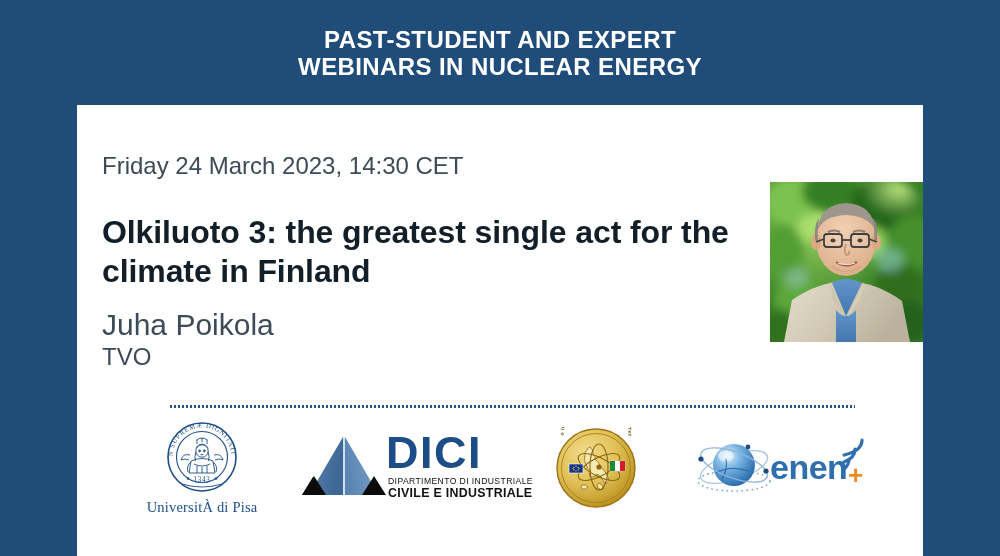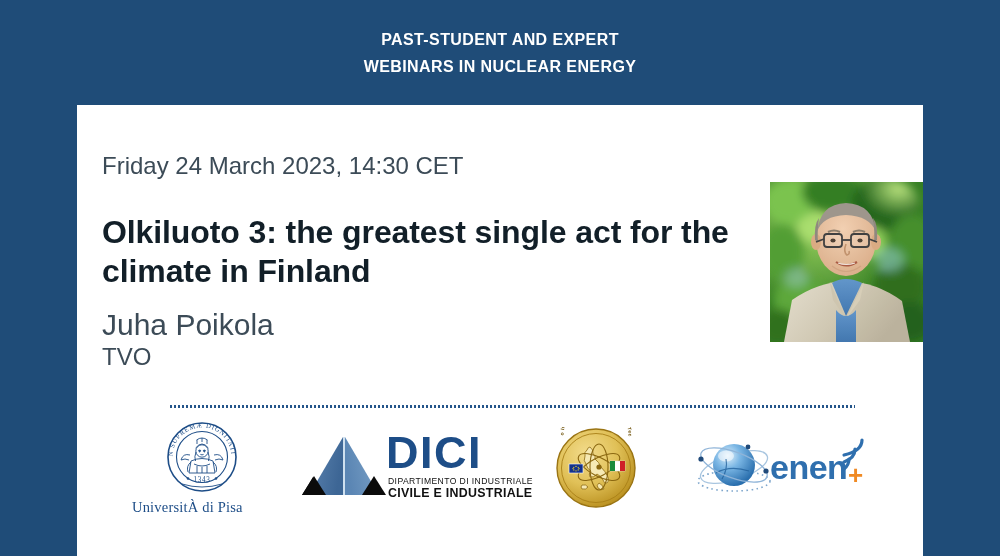--- a/index.html
+++ b/index.html
@@ -10,21 +10,21 @@
   }
   body { background:#1f4c78; position:relative; }
 
   
   .banner {
     position:absolute; left:0; top:0; width:1000px; height:105px;
     display:flex; flex-direction:column;
     align-items:center; justify-content:center;
   }
   .banner-line {
-    color:#ffffff; font-weight:bold; font-size:16px;
+    color:#ffffff; font-weight:bold; font-size:24px;
     letter-spacing:0.4px; line-height:27px;
     text-align:center; white-space:nowrap;
   }
 
   
   .card {
     position:absolute; left:77px; top:105px;
     width:846px; height:506px;
     background:#ffffff; overflow:hidden;
   }
@@ -70,21 +70,21 @@
   
   .logo-row {
     position:absolute; left:0; top:310px; width:846px; height:99px;
   }
   .logo { position:absolute; }
 
   
   .logo-pisa { left:55px; top:5px; width:140px; height:96px; }
   .pisa-label {
     position:absolute; left:0; bottom:0; width:140px;
-    text-align:left; color:#1d4d87;
+    text-align:center; color:#1d4d87;
     font-family:"Liberation Serif", serif;
     font-size:14.5px; letter-spacing:0.2px; white-space:nowrap;
   }
 
   
   .logo-dici { left:225px; top:18px; width:215px; height:72px; }
   .dici-word {
     position:absolute; left:84px; top:-3px;
     font-size:45px; font-weight:bold; color:#1d4d87;
     letter-spacing:1.5px; line-height:45px;

